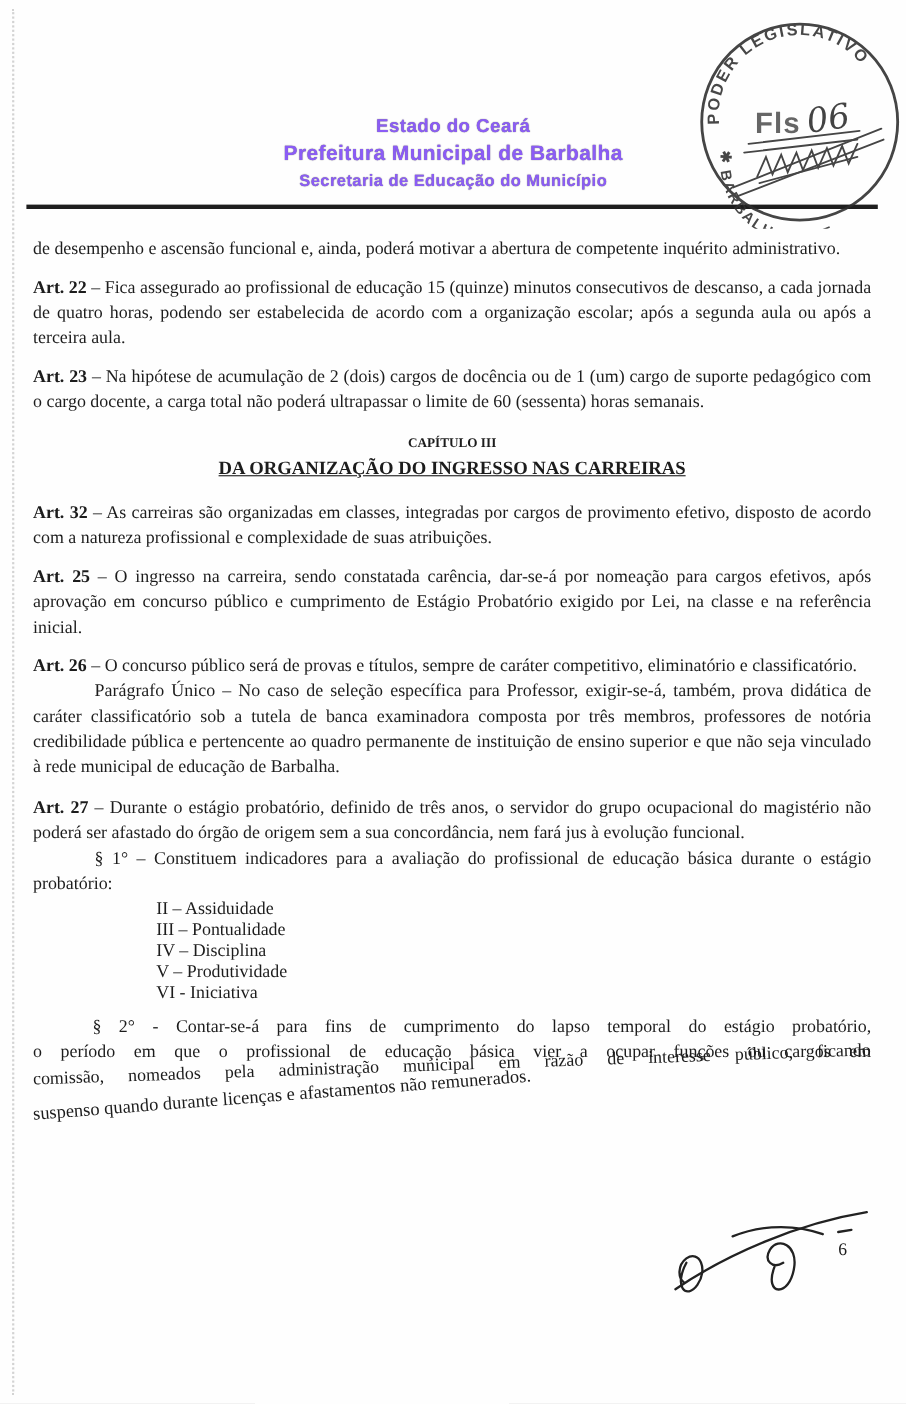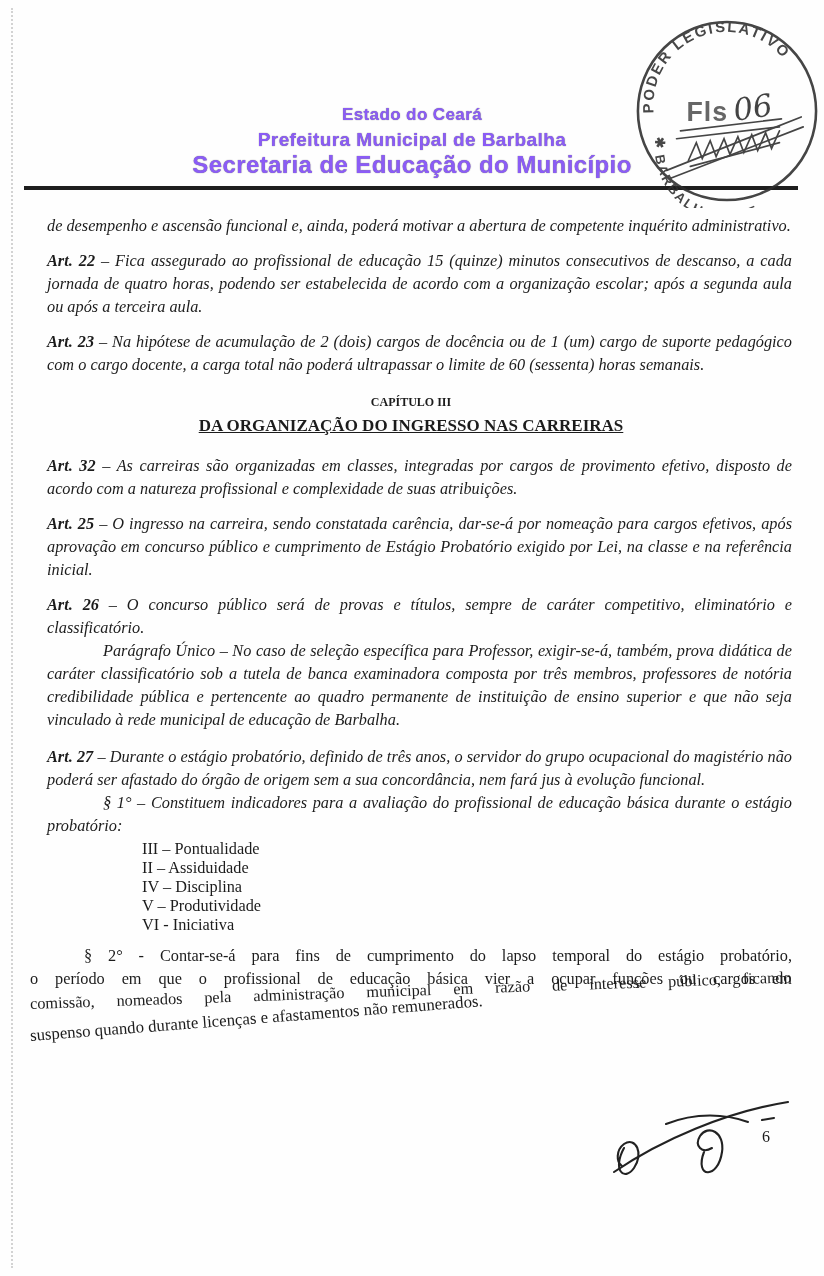--- a/index.html
+++ b/index.html
@@ -13,28 +13,28 @@
     border-left:2px dotted #a9a9a9; opacity:.5;
   }
   
   .header {
     padding-top:103px; text-align:center;
     font-family:"Liberation Sans", sans-serif; font-weight:bold; color:#8b5cf6;
     text-shadow:0 0 1px rgba(40,40,40,.75);
   }
   .header .h1 { font-size:17px; letter-spacing:.4px; line-height:24px; }
   .header .h2 { font-size:19px; letter-spacing:.4px; line-height:25px; }
-  .header .h3 { font-size:24px; letter-spacing:.4px; line-height:25px; }
+  .header .h3 { font-size:15px; letter-spacing:.4px; line-height:25px; }
   .rule { margin:9px 26px 0 24px; border-top:4px solid #1e1e1e; }
   
   .content {
     padding:24px 32px 0 30px;
     font-size:16.3px; line-height:23px; text-align:justify;
   }
-  .para { margin:0 0 12px 17px;font-style:italic; }
+  .para { margin:0 0 12px 0; }
   .artlabel { font-weight:bold; }
   .chapter { text-align:center; font-weight:bold; margin:14px 0 16px 0; }
   .chapter .t1 { font-size:12px; line-height:24px; }
   .chapter .t2 { font-size:17px; line-height:24px;text-decoration:underline; }
   .indent { text-indent:56px; }
   .list { margin:0 0 0 112px; text-align:left; }
   .list div { line-height:19px; }
   .p2 { margin-top:10px; }
   .p2l { line-height:23px; white-space:nowrap; overflow:visible; }
   .jline { text-align:justify; text-align-last:justify; white-space:normal; }
@@ -116,22 +116,22 @@
 
     <p class="para"><span class="artlabel">Art. 25</span> <span>– O ingresso na carreira, sendo constatada carência, dar-se-á por nomeação para cargos efetivos, após aprovação em concurso público e cumprimento de Estágio Probatório exigido por Lei, na classe e na referência inicial.</span></p>
 
     <p class="para" style="margin-bottom:0"><span class="artlabel">Art. 26</span> <span>– O concurso público será de provas e títulos, sempre de caráter competitivo, eliminatório e classificatório.</span></p>
     <p class="para indent">Parágrafo Único – No caso de seleção específica para Professor, exigir-se-á, também, prova didática de caráter classificatório sob a tutela de banca examinadora composta por três membros, professores de notória credibilidade pública e pertencente ao quadro permanente de instituição de ensino superior e que não seja vinculado à rede municipal de educação de Barbalha.</p>
 
     <p class="para" style="margin-top:14px; margin-bottom:0"><span class="artlabel">Art. 27</span> <span>– Durante o estágio probatório, definido de três anos, o servidor do grupo ocupacional do magistério não poderá ser afastado do órgão de origem sem a sua concordância, nem fará jus à evolução funcional.</span></p>
     <p class="para indent" style="margin-bottom:2px">§ 1° – Constituem indicadores para a avaliação do profissional de educação básica durante o estágio probatório:</p>
 
     <div class="list">
+      <div>II – Assiduidade</div>
       <div>III – Pontualidade</div>
-      <div>II – Assiduidade</div>
       <div>IV – Disciplina</div>
       <div>V – Produtividade</div>
       <div>VI - Iniciativa</div>
     </div>
 
     <div class="p2">
       <div class="p2l jline p2l-indent">§ 2° - Contar-se-á para fins de cumprimento do lapso temporal do estágio probatório,</div>
       <div class="p2l jline">o período em que o profissional de educação básica vier a ocupar funções ou cargos em</div>
       <div class="p2l jline skew1">comissão, nomeados pela administração municipal em razão de interesse público, ficando</div>
       <div class="p2l skew2">suspenso quando durante licenças e afastamentos não remunerados.</div>

